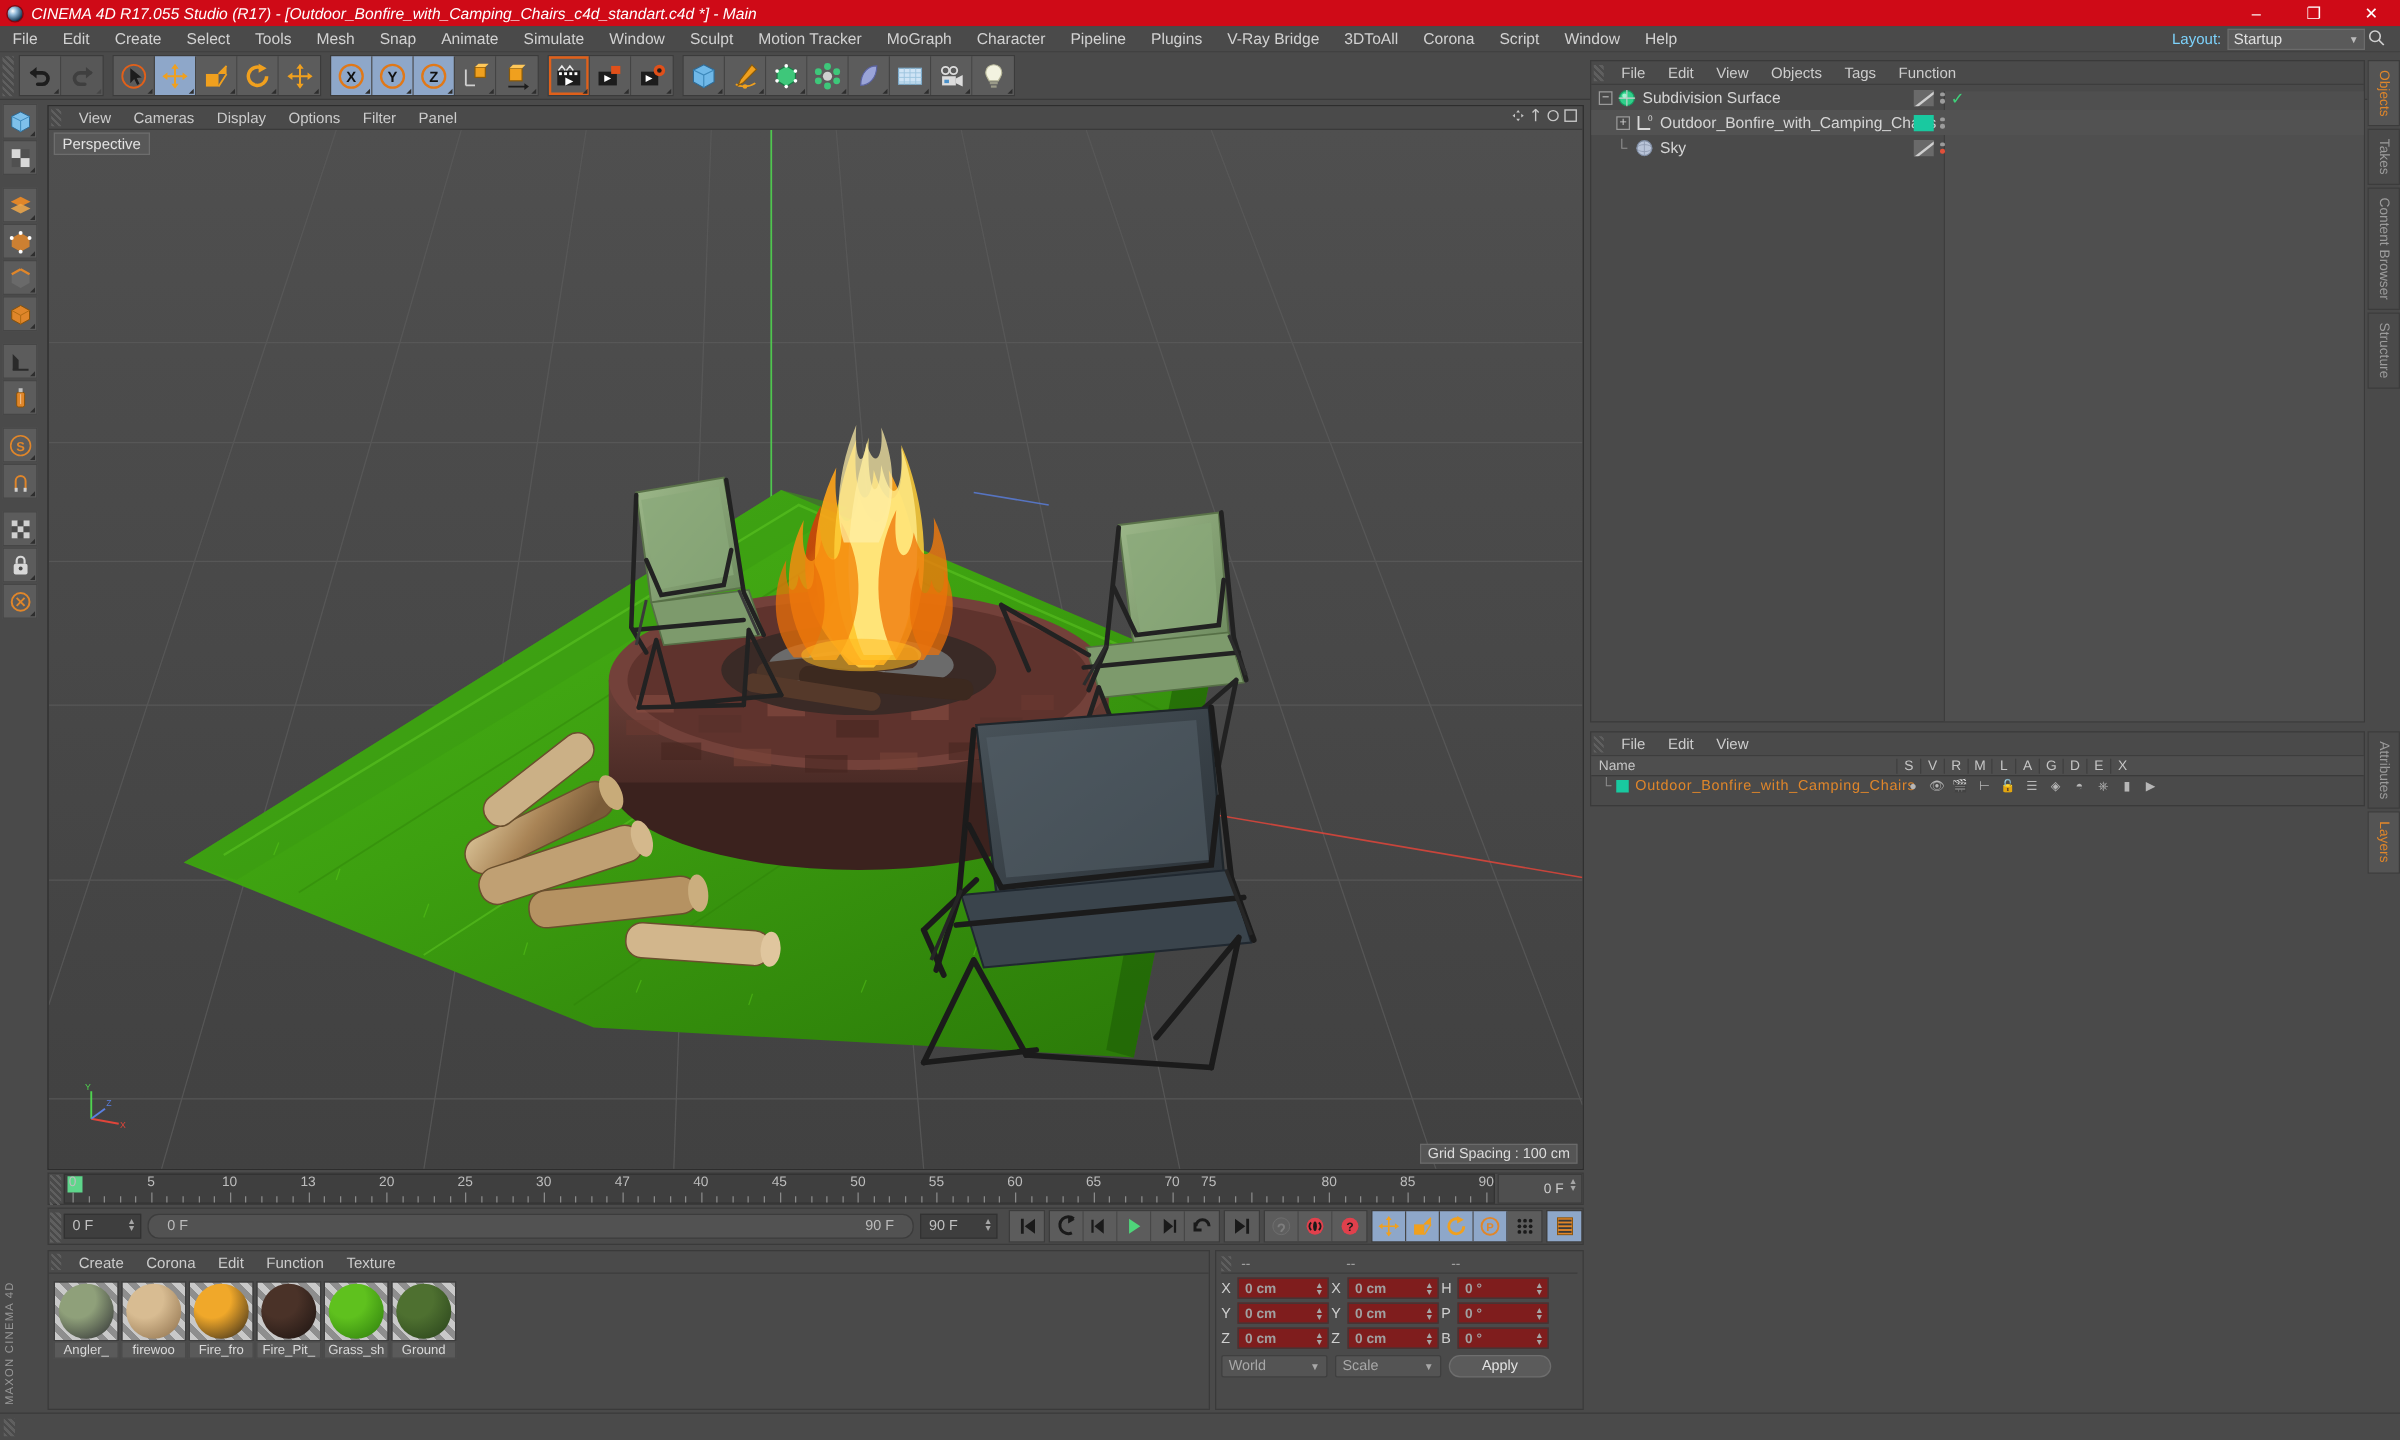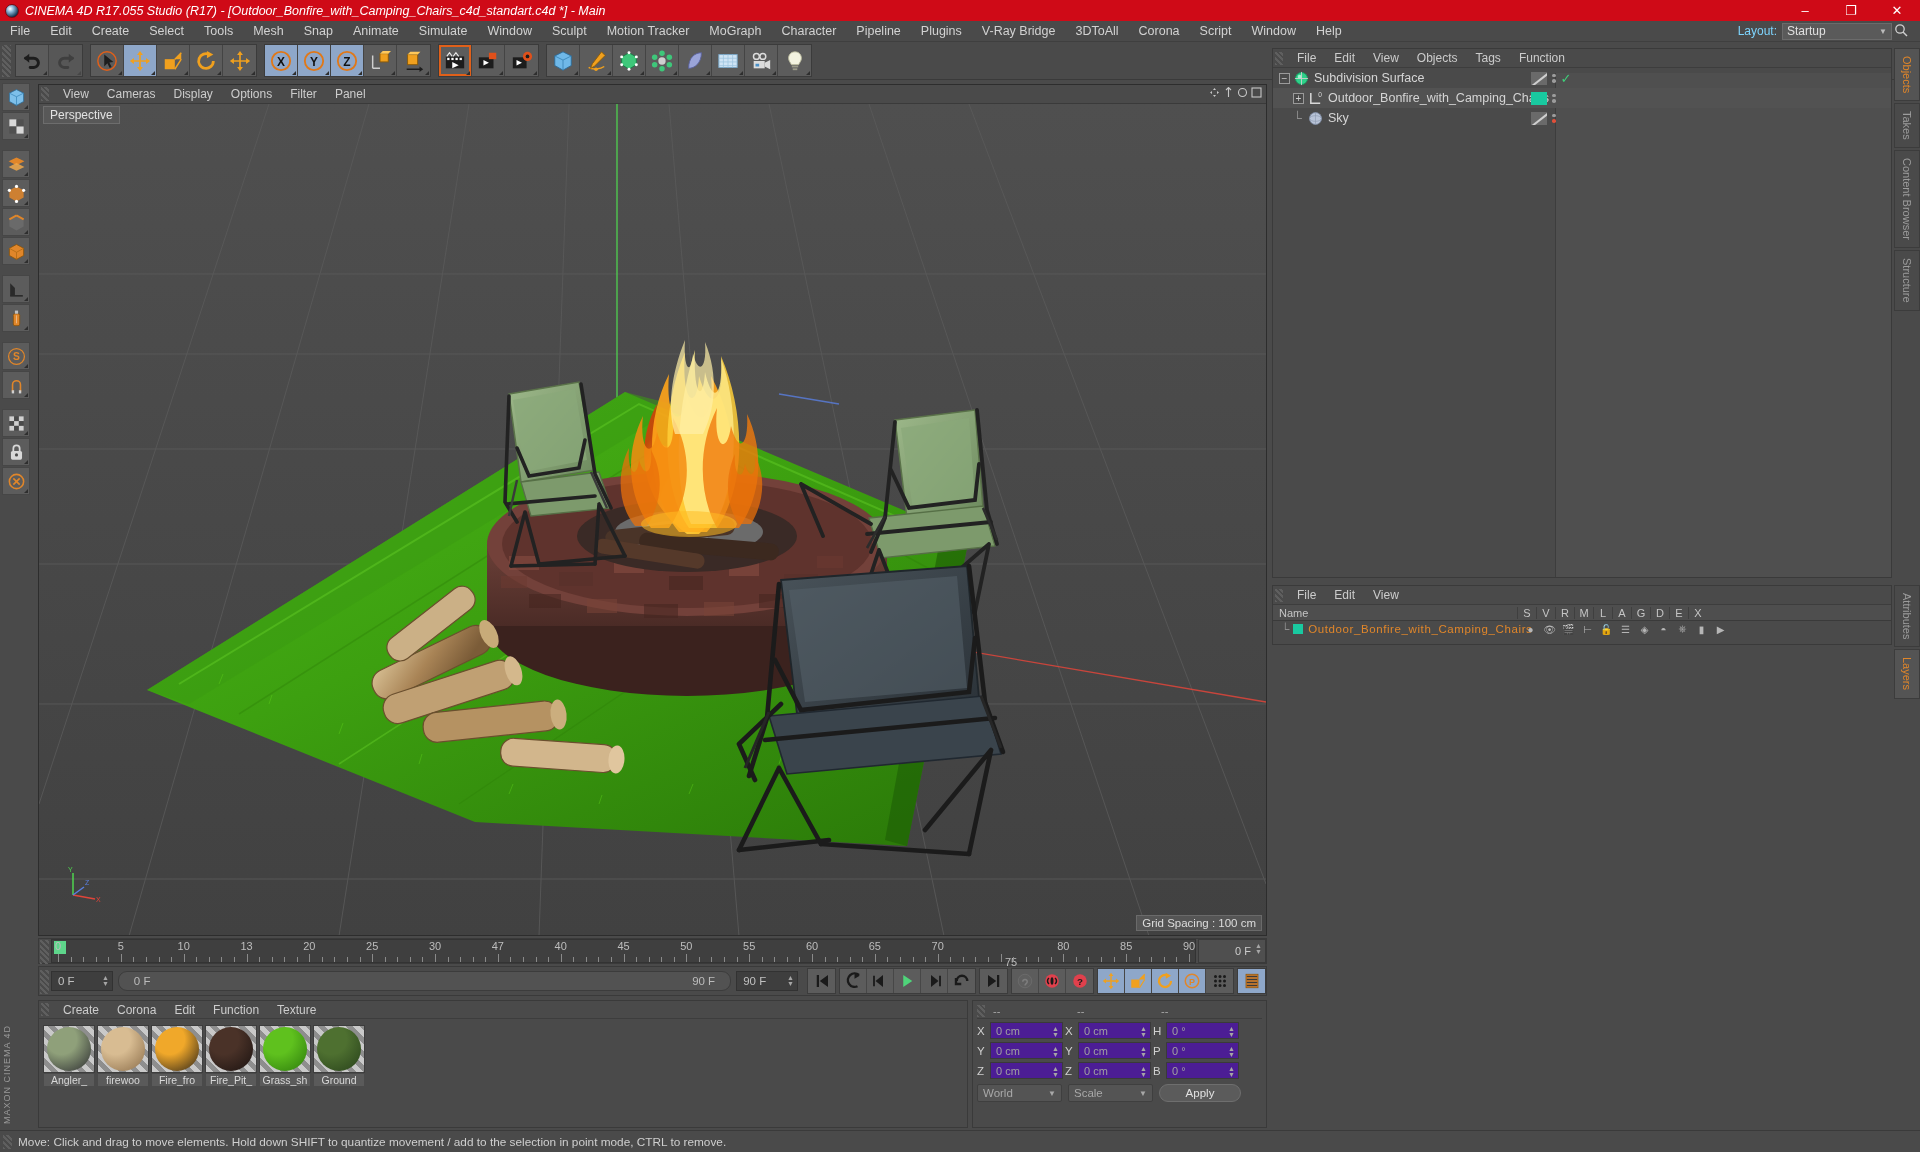--- a/index.html
+++ b/index.html
@@ -138,22 +138,22 @@
      white-space:nowrap;overflow:hidden;border:1px solid #4a4a4a;height:14px;line-height:13px;}
 
   
   .coords{position:absolute;left:972px;top:1000px;width:295px;height:128px;background:#4a4a4a;
      border:1px solid #3a3a3a;padding:2px 4px;}
   .co-head{display:flex;align-items:center;height:16px;font-size:11px;color:#a8a8a8;border-bottom:1px solid #3d3d3d;}
   .co-head .g{width:8px;height:12px;background:repeating-linear-gradient(45deg,#5f5f5f 0 2px,transparent 2px 4px);margin-right:8px;}
   .co-head span{width:84px;}
   .co-row{display:flex;align-items:center;gap:2px;margin-top:3px;}
   .co-lab{width:11px;font-size:11.5px;color:#cfcfcf;text-align:left;}
-  .co-in{width:73px;height:17px;background:#4c1d95;border:1px solid #3a3a3a;font-size:11px;
-     color:#a0a0a0;display:flex;align-items:center;padding-left:5px;position:relative;}
+  .co-in{width:73px;height:17px;background:#7f1d1d;border:1px solid #3a3a3a;font-size:11px;
+     color:#a0a0a0;display:flex;align-items:center;padding-left:5px;position:relative;font-weight:bold;}
   .co-foot{display:flex;align-items:center;gap:6px;margin-top:5px;}
   .co-sel{width:85px;height:18px;background:#545454;border:1px solid #3f3f3f;border-radius:2px;
      display:flex;align-items:center;justify-content:space-between;padding:0 5px;font-size:11.5px;color:#a8a8a8;}
   .co-apply{width:82px;height:18px;background:#5b5b5b;border:1px solid #6e6e6e;border-radius:9px;
      display:flex;align-items:center;justify-content:center;font-size:11.5px;color:#e2e2e2;}
 
   
   .objmgr{position:absolute;left:1272px;top:48px;width:620px;height:530px;background:#4a4a4a;
      border:1px solid #3a3a3a;}
   .om-menu{height:19px;display:flex;align-items:center;padding-left:2px;border-bottom:1px solid #3d3d3d;}
@@ -905,21 +905,21 @@
         <div class="tl-tick" style="left: 835.4px; height: 5px;"></div>
         <div class="tl-tick" style="left: 847.967px; height: 5px;"></div>
         <div class="tl-tick" style="left: 860.533px; height: 5px;"></div>
         <div class="tl-tick" style="left: 873.1px; height: 5px;"></div>
         <div class="tl-num" style="left: 885.667px;">70</div>
         <div class="tl-tick" style="left: 885.667px; height: 8px;"></div>
         <div class="tl-tick" style="left: 898.233px; height: 5px;"></div>
         <div class="tl-tick" style="left: 910.8px; height: 5px;"></div>
         <div class="tl-tick" style="left: 923.367px; height: 5px;"></div>
         <div class="tl-tick" style="left: 935.933px; height: 5px;"></div>
-        <div class="tl-num" style="left: 959px; margin-top: 16px;">75</div>
+        <div class="tl-num" style="left: 915px;">75</div>
         <div class="tl-tick" style="left: 948.5px; height: 8px;"></div>
         <div class="tl-tick" style="left: 961.067px; height: 5px;"></div>
         <div class="tl-tick" style="left: 973.633px; height: 5px;"></div>
         <div class="tl-tick" style="left: 986.2px; height: 5px;"></div>
         <div class="tl-tick" style="left: 998.767px; height: 5px;"></div>
         <div class="tl-num" style="left: 1011.33px;">80</div>
         <div class="tl-tick" style="left: 1011.33px; height: 8px;"></div>
         <div class="tl-tick" style="left: 1023.9px; height: 5px;"></div>
         <div class="tl-tick" style="left: 1036.47px; height: 5px;"></div>
         <div class="tl-tick" style="left: 1049.03px; height: 5px;"></div>
@@ -1327,16 +1327,15 @@
       <div class="vtab">Content Browser</div>
       <div class="vtab">Structure</div>
     </div>
   <div class="vtabs" id="vtabs_bottom" style="top:585px;height:180px">
       <div class="vtab">Attributes</div>
       <div class="vtab sel">Layers</div>
     </div>
 
   <div class="statusbar">
     <div class="g"></div>
-    <div class="txt">Move: Click and drag to move elements. Hold down SHIFT to quantize movement / add to the selection in point mode, CTRL to remove.</div>
   </div>
 
 </div>
 
 </body></html>

